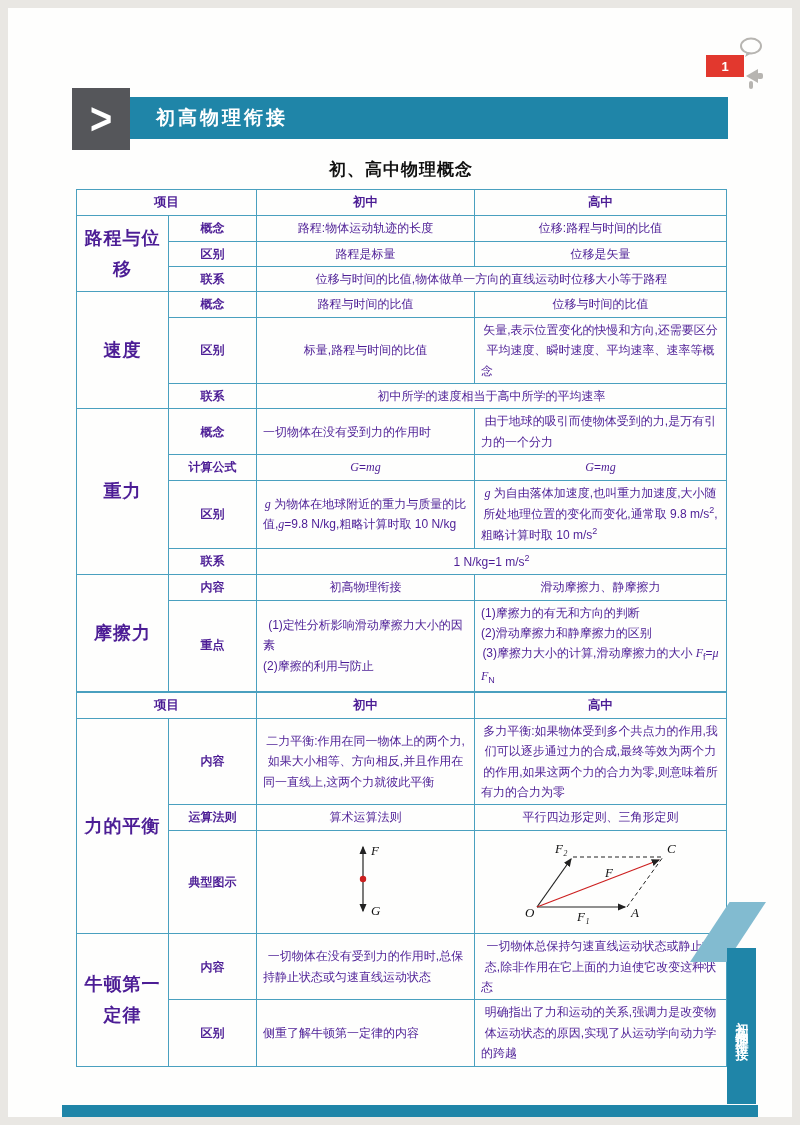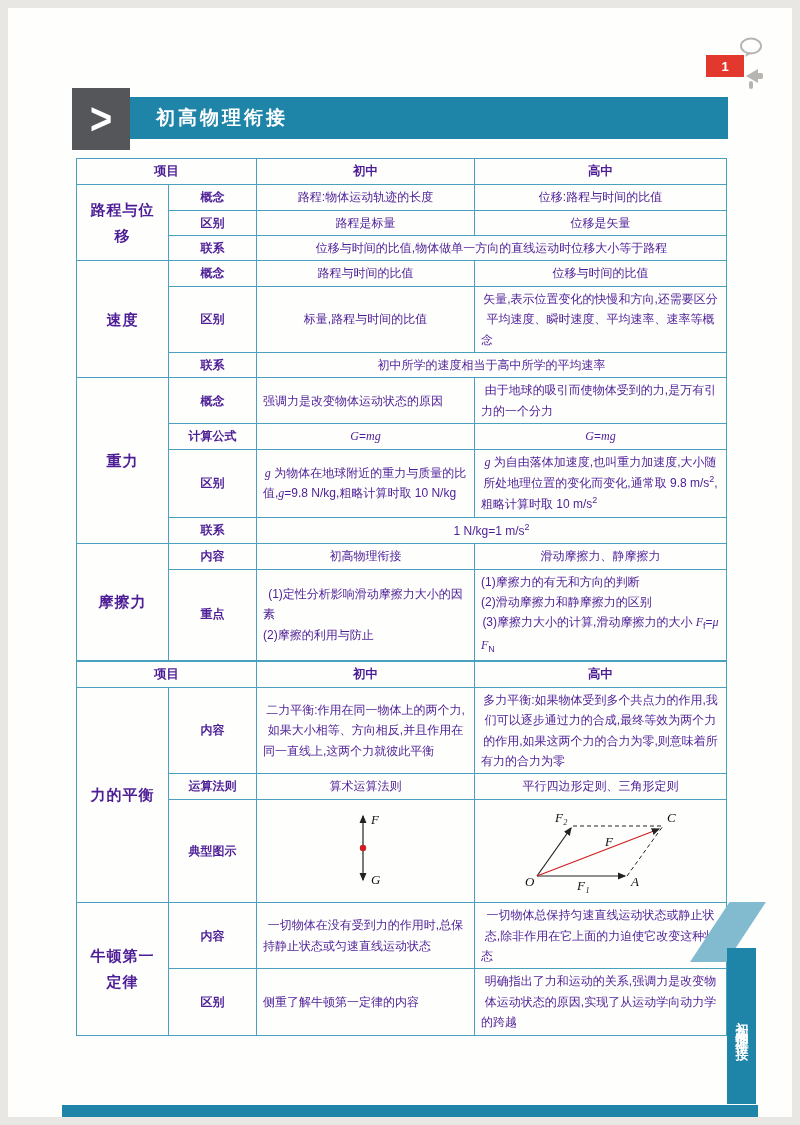--- a/index.html
+++ b/index.html
@@ -22,21 +22,21 @@
 
   
   .content{position:absolute;left:68px;top:150px;width:650px;}
   .sec-title{text-align:center;font-size:17px;font-weight:bold;color:#111;margin:0 0 8px 0;letter-spacing:1px;}
   .sec-title.second{margin-top:13px;}
 
   table.ctable{border-collapse:collapse;width:650px;table-layout:fixed;font-size:12px;color:#4c1d95;}
   table.ctable td{border:1px solid #4aa0bf;vertical-align:middle;text-align:center;padding:2px 6px;line-height:1.7;
     word-break:break-all;}
   td.hd{font-weight:bold;height:20px;font-size:12.5px;}
-  td.grp{font-weight:bold;font-size:15px;letter-spacing:1px;margin-left:48px;}
+  td.grp{font-weight:bold;font-size:18px;letter-spacing:1px;margin-left:48px;}
   td.lbl{font-weight:bold;}
   td.s{height:20px;}
   td.j{text-align:justify;text-align-last:left;padding:4px 10px;}
   td.diag{height:84px;}
   table.ctable i{font-family:"Liberation Serif",serif;font-style:italic;}
   table.ctable sub,table.ctable sup{font-size:9px;}
 
   .svglbl{font-family:"Liberation Serif",serif;font-style:italic;font-size:13px;fill:#111;}
 
   
@@ -72,20 +72,21 @@
 
   <div class="banner-bar">
     <span class="banner-title">初高物理衔接</span>
   </div>
   <div class="banner-box">
     <span class="banner-glyph">&gt;</span>
   </div>
 
   <div class="content">
 
+    <div class="sec-title">初、高中物理概念</div>
 
     <table class="ctable">
       <colgroup>
           <col style="width:92px">
           <col style="width:88px">
           <col style="width:218px">
           <col style="width:252px">
         </colgroup>
       <tbody>
           <tr>
@@ -122,21 +123,21 @@
         <td class="j">矢量,表示位置变化的快慢和方向,还需要区分平均速度、瞬时速度、平均速率、速率等概念</td>
       </tr>
       <tr>
         <td class="lbl s">联系</td>
         <td colspan="2" class="s">初中所学的速度相当于高中所学的平均速率</td>
       </tr>
 
       <tr>
         <td rowspan="4" class="grp">重力</td>
         <td class="lbl">概念</td>
-        <td class="j">强调力是改变物体运动状态的原因</td>
+        <td class="j">一切物体在没有受到力的作用时</td>
         <td class="j">由于地球的吸引而使物体受到的力,是万有引力的一个分力</td>
       </tr>
       <tr>
         <td class="lbl s">计算公式</td>
         <td class="s"><i>G</i>=<i>mg</i></td>
         <td class="s"><i>G</i>=<i>mg</i></td>
       </tr>
       <tr>
         <td class="lbl">区别</td>
         <td class="j"><i>g</i> 为物体在地球附近的重力与质量的比值,<i>g</i>=9.8 N/kg,粗略计算时取 10 N/kg</td>

